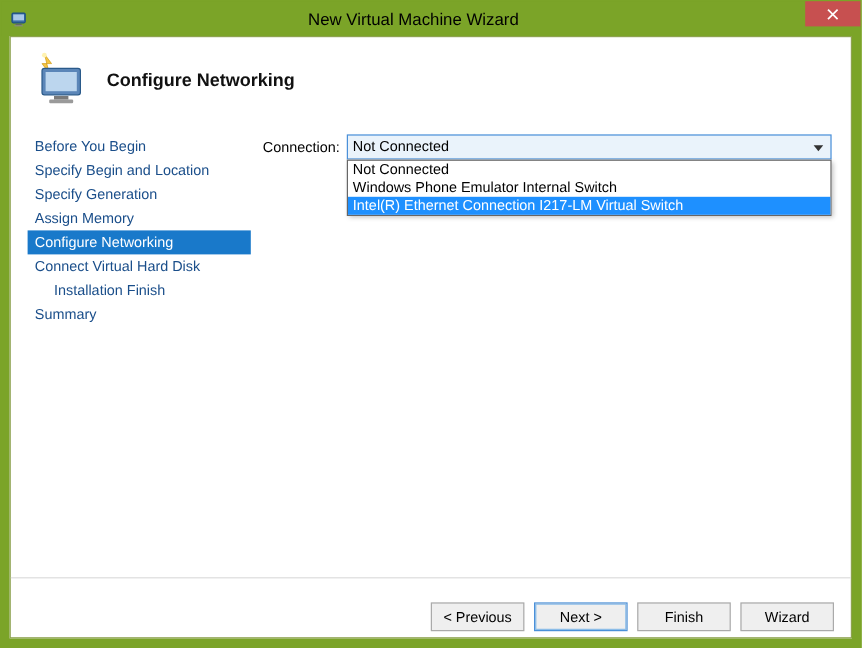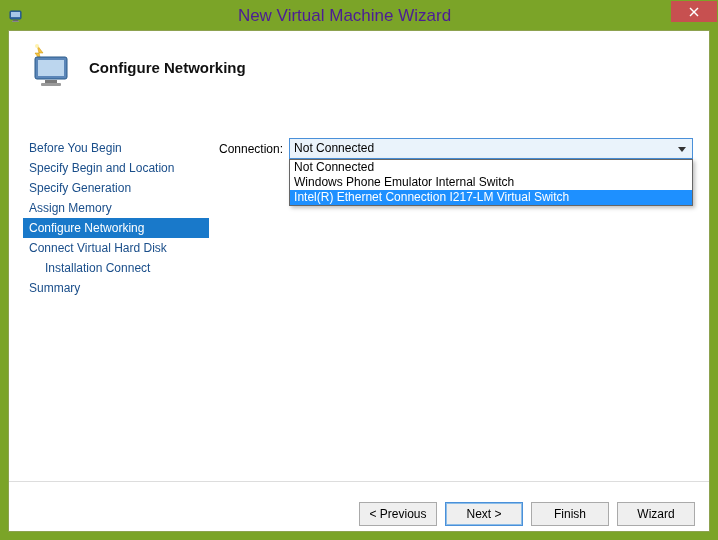--- a/index.html
+++ b/index.html
@@ -24,22 +24,22 @@
       padding-left: 8px;
       position: relative;
     }
     .titlebar .appicon {
       width: 16px; height: 16px;
       margin-right: 6px;
     }
     .titlebar .title {
       flex: 1;
       text-align: center;
-      color: #4c1d95;
-      font-size: 17px;
+      color: #000000;
+      font-size: 14px;
       padding-right: 59px;
     }
     .titlebar .close {
       width: 46px; height: 21px;
       background: #c75050;
       color: #fff;
       display: flex; align-items: center; justify-content: center;
       font-size: 12px;
       position: absolute;
       right: 0; top: 0;
@@ -59,21 +59,20 @@
     }
     .header .page-title {
       font-size: 15px;
       font-weight: 600;
       color: #111;
     }
     .body {
       display: flex;
       height: calc(100% - 70px - 50px);
       padding: 0 14px;
-      margin-top: 26px;
     }
     .sidebar {
       width: 186px;
       padding-top: 6px;
     }
     .sidebar .item {
       padding: 3px 6px 3px 6px;
       color: #1a4e8a;
       cursor: pointer;
       white-space: nowrap;
@@ -203,21 +202,21 @@
     </div>
 
     <div class="body">
       <div class="sidebar">
         <div class="item">Before You Begin</div>
         <div class="item">Specify Begin and Location</div>
         <div class="item">Specify Generation</div>
         <div class="item">Assign Memory</div>
         <div class="item selected">Configure Networking</div>
         <div class="item">Connect Virtual Hard Disk</div>
-        <div class="item indent">Installation Connect</div>
+        <div class="item indent">Installation Finish</div>
         <div class="item">Summary</div>
       </div>
 
       <div class="content">
         <div class="field-row">
           <span class="field-label">Connection:</span>
           <div class="dropdown-wrap">
             <div class="dropdown-selected">Not Connected</div>
             <div class="dropdown-list">
               <div class="opt">Not Connected</div>

